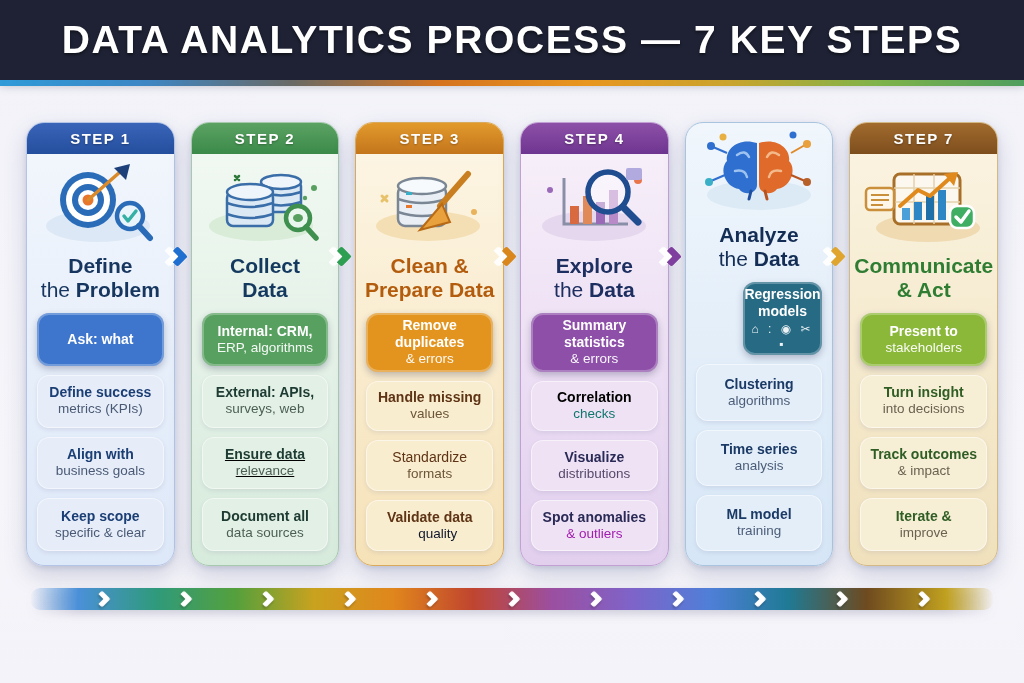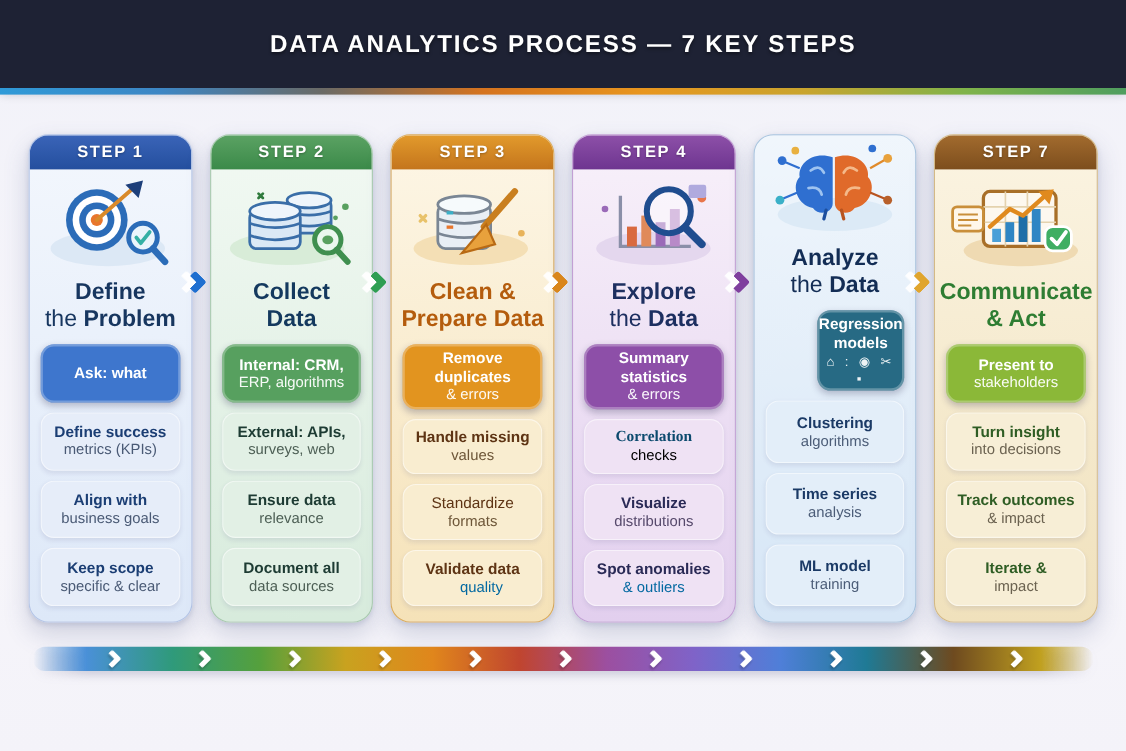--- a/index.html
+++ b/index.html
@@ -3,21 +3,21 @@
 <meta charset="utf-8">
 <style>
   * { margin:0; padding:0; box-sizing:border-box; }
   body { font-family:"Liberation Sans", sans-serif; background:#e7e7ee; }
   .page { width:1024px; height:683px; position:relative; overflow:hidden;
           background:linear-gradient(180deg,#f2f2f9 0%,#f6f5fa 70%,#f4f3f9 100%); margin:0 auto; }
 
   
   .top-bar { height:80px; background:#1e2234; display:flex; align-items:center; justify-content:center;
              box-shadow:0 4px 10px rgba(20,25,50,.35); }
-  .top-title { color:#ffffff; font-size:22px; font-weight:700; letter-spacing:1.6px;
+  .top-title { color:#ffffff; font-size:39px; font-weight:700; letter-spacing:1.6px;
                text-shadow:0 2px 3px rgba(0,0,0,.45); }
   .accent-strip { height:6px; width:100%; }
 
   
   .row { display:flex; padding:0 26px; margin-top:36px; align-items:stretch; }
   .card { flex:1 1 0; height:444px; border:1.5px solid #ccc; border-radius:18px; overflow:hidden;
           box-shadow:0 10px 22px rgba(70,80,130,.22), 0 2px 5px rgba(70,80,130,.15);
           display:flex; flex-direction:column; min-width:0; }
   .step-hdr { height:31px; display:flex; align-items:center; justify-content:center;
               color:#fff; font-weight:700; font-size:15px; letter-spacing:1.5px;
@@ -139,21 +139,21 @@
       </div>
       <div class="items">
         <div class="pill hl" style="background: rgb(87, 160, 95);">
           <div class="l1">Internal: CRM,</div>
             <div class="l2">ERP, algorithms</div>
         </div>
         <div class="pill" style="background: rgb(226, 240, 229);">
           <div class="l1" style="color: rgb(29, 59, 51);">External: APIs,</div>
             <div class="l2" style="color: rgb(77, 95, 85);">surveys, web</div>
         </div>
-        <div class="pill" style="background: rgb(226, 240, 229);">
+        <div class="pill" style="background: rgb(226, 240, 229); text-decoration: underline;">
           <div class="l1" style="color: rgb(29, 59, 51);">Ensure data</div>
             <div class="l2" style="color: rgb(77, 95, 85);">relevance</div>
         </div>
         <div class="pill" style="background: rgb(226, 240, 229);">
           <div class="l1" style="color: rgb(29, 59, 51);">Document all</div>
             <div class="l2" style="color: rgb(77, 95, 85);">data sources</div>
         </div>
       </div>
     </div>
 
@@ -193,21 +193,21 @@
         <div class="pill" style="background: rgb(249, 237, 208);">
           <div class="l1" style="color: rgb(94, 52, 20);">Handle missing</div>
             <div class="l2" style="color: rgb(109, 86, 56);">values</div>
         </div>
         <div class="pill" style="background: rgb(249, 237, 208);">
           <div class="l1 plain" style="color: rgb(94, 52, 20);">Standardize</div>
             <div class="l2" style="color: rgb(109, 86, 56);">formats</div>
         </div>
         <div class="pill" style="background: rgb(249, 237, 208);">
           <div class="l1" style="color: rgb(94, 52, 20);">Validate data</div>
-            <div class="l2" style="color: #0369a1; margin-left: 16px;">quality</div>
+            <div class="l2" style="color: #0f172a; margin-left: 16px;">quality</div>
         </div>
       </div>
     </div>
 
     <div class="connector">
       <span class="chev-echo"></span>
         <span class="chev" style="border-color: rgb(217, 134, 28);"></span>
     </div>
 
     <div class="card" style="border-color: rgb(194, 160, 212); background: linear-gradient(rgb(248, 241, 250), rgb(226, 207, 238));">
@@ -230,30 +230,30 @@
       <div class="title" style="color: rgb(29, 47, 96);">
         <div><span>Explore</span></div>
         <div><span class="normal">the </span><span>Data</span></div>
       </div>
       <div class="items">
         <div class="pill hl" style="background: rgb(141, 79, 168);">
           <div class="l1">Summary statistics</div>
             <div class="l2">&amp; errors</div>
         </div>
         <div class="pill" style="background: rgb(239, 226, 244);">
-          <div class="l1" style="color: #0c4a6e; font-family: Liberation Serif, serif;">Correlation</div>
-            <div class="l2" style="color: #000000;">checks</div>
+          <div class="l1" style="color: #000000;">Correlation</div>
+            <div class="l2" style="color: #0f766e;">checks</div>
         </div>
         <div class="pill" style="background: rgb(239, 226, 244);">
           <div class="l1" style="color: rgb(42, 42, 86);">Visualize</div>
             <div class="l2" style="color: rgb(86, 73, 107);">distributions</div>
         </div>
         <div class="pill" style="background: rgb(239, 226, 244);">
           <div class="l1" style="color: rgb(42, 42, 86);">Spot anomalies</div>
-            <div class="l2" style="color: #0369a1;">&amp; outliers</div>
+            <div class="l2" style="color: #a21caf;">&amp; outliers</div>
         </div>
       </div>
     </div>
 
     <div class="connector">
       <span class="chev-echo"></span>
         <span class="chev" style="border-color: rgb(127, 63, 158);"></span>
     </div>
 
     <div class="card" style="border-color: rgb(168, 196, 222); background: linear-gradient(rgb(240, 246, 252), rgb(214, 230, 246));">
@@ -340,21 +340,21 @@
         <div class="pill" style="background: rgb(247, 238, 214);">
           <div class="l1" style="color: rgb(47, 93, 36);">Turn insight</div>
             <div class="l2" style="color: rgb(107, 98, 80);">into decisions</div>
         </div>
         <div class="pill" style="background: rgb(247, 238, 214);">
           <div class="l1" style="color: rgb(47, 93, 36);">Track outcomes</div>
             <div class="l2" style="color: rgb(107, 98, 80);">&amp; impact</div>
         </div>
         <div class="pill" style="background: rgb(247, 238, 214);">
           <div class="l1" style="color: rgb(47, 93, 36);">Iterate &amp;</div>
-            <div class="l2" style="color: rgb(107, 98, 80);">impact</div>
+            <div class="l2" style="color: rgb(107, 98, 80);">improve</div>
         </div>
       </div>
     </div>
 
   </div>
 
   <div class="flow-band" style="background: linear-gradient(90deg, rgba(255, 255, 255, 0) 0%, rgb(74, 144, 216) 5%, rgb(47, 154, 122) 13.2%, rgb(85, 160, 60) 21.4%, rgb(201, 162, 31) 29.5%, rgb(224, 134, 28) 37.7%, rgb(192, 69, 47) 45.9%, rgb(156, 79, 160) 54.1%, rgb(127, 99, 200) 62.3%, rgb(79, 127, 216) 70.5%, rgb(31, 122, 149) 78.6%, rgb(110, 74, 31) 86.8%, rgb(192, 160, 31) 95%, rgba(255, 255, 255, 0) 100%);">
     <span class="wchev"></span>
     <span class="wchev"></span>
     <span class="wchev"></span>

